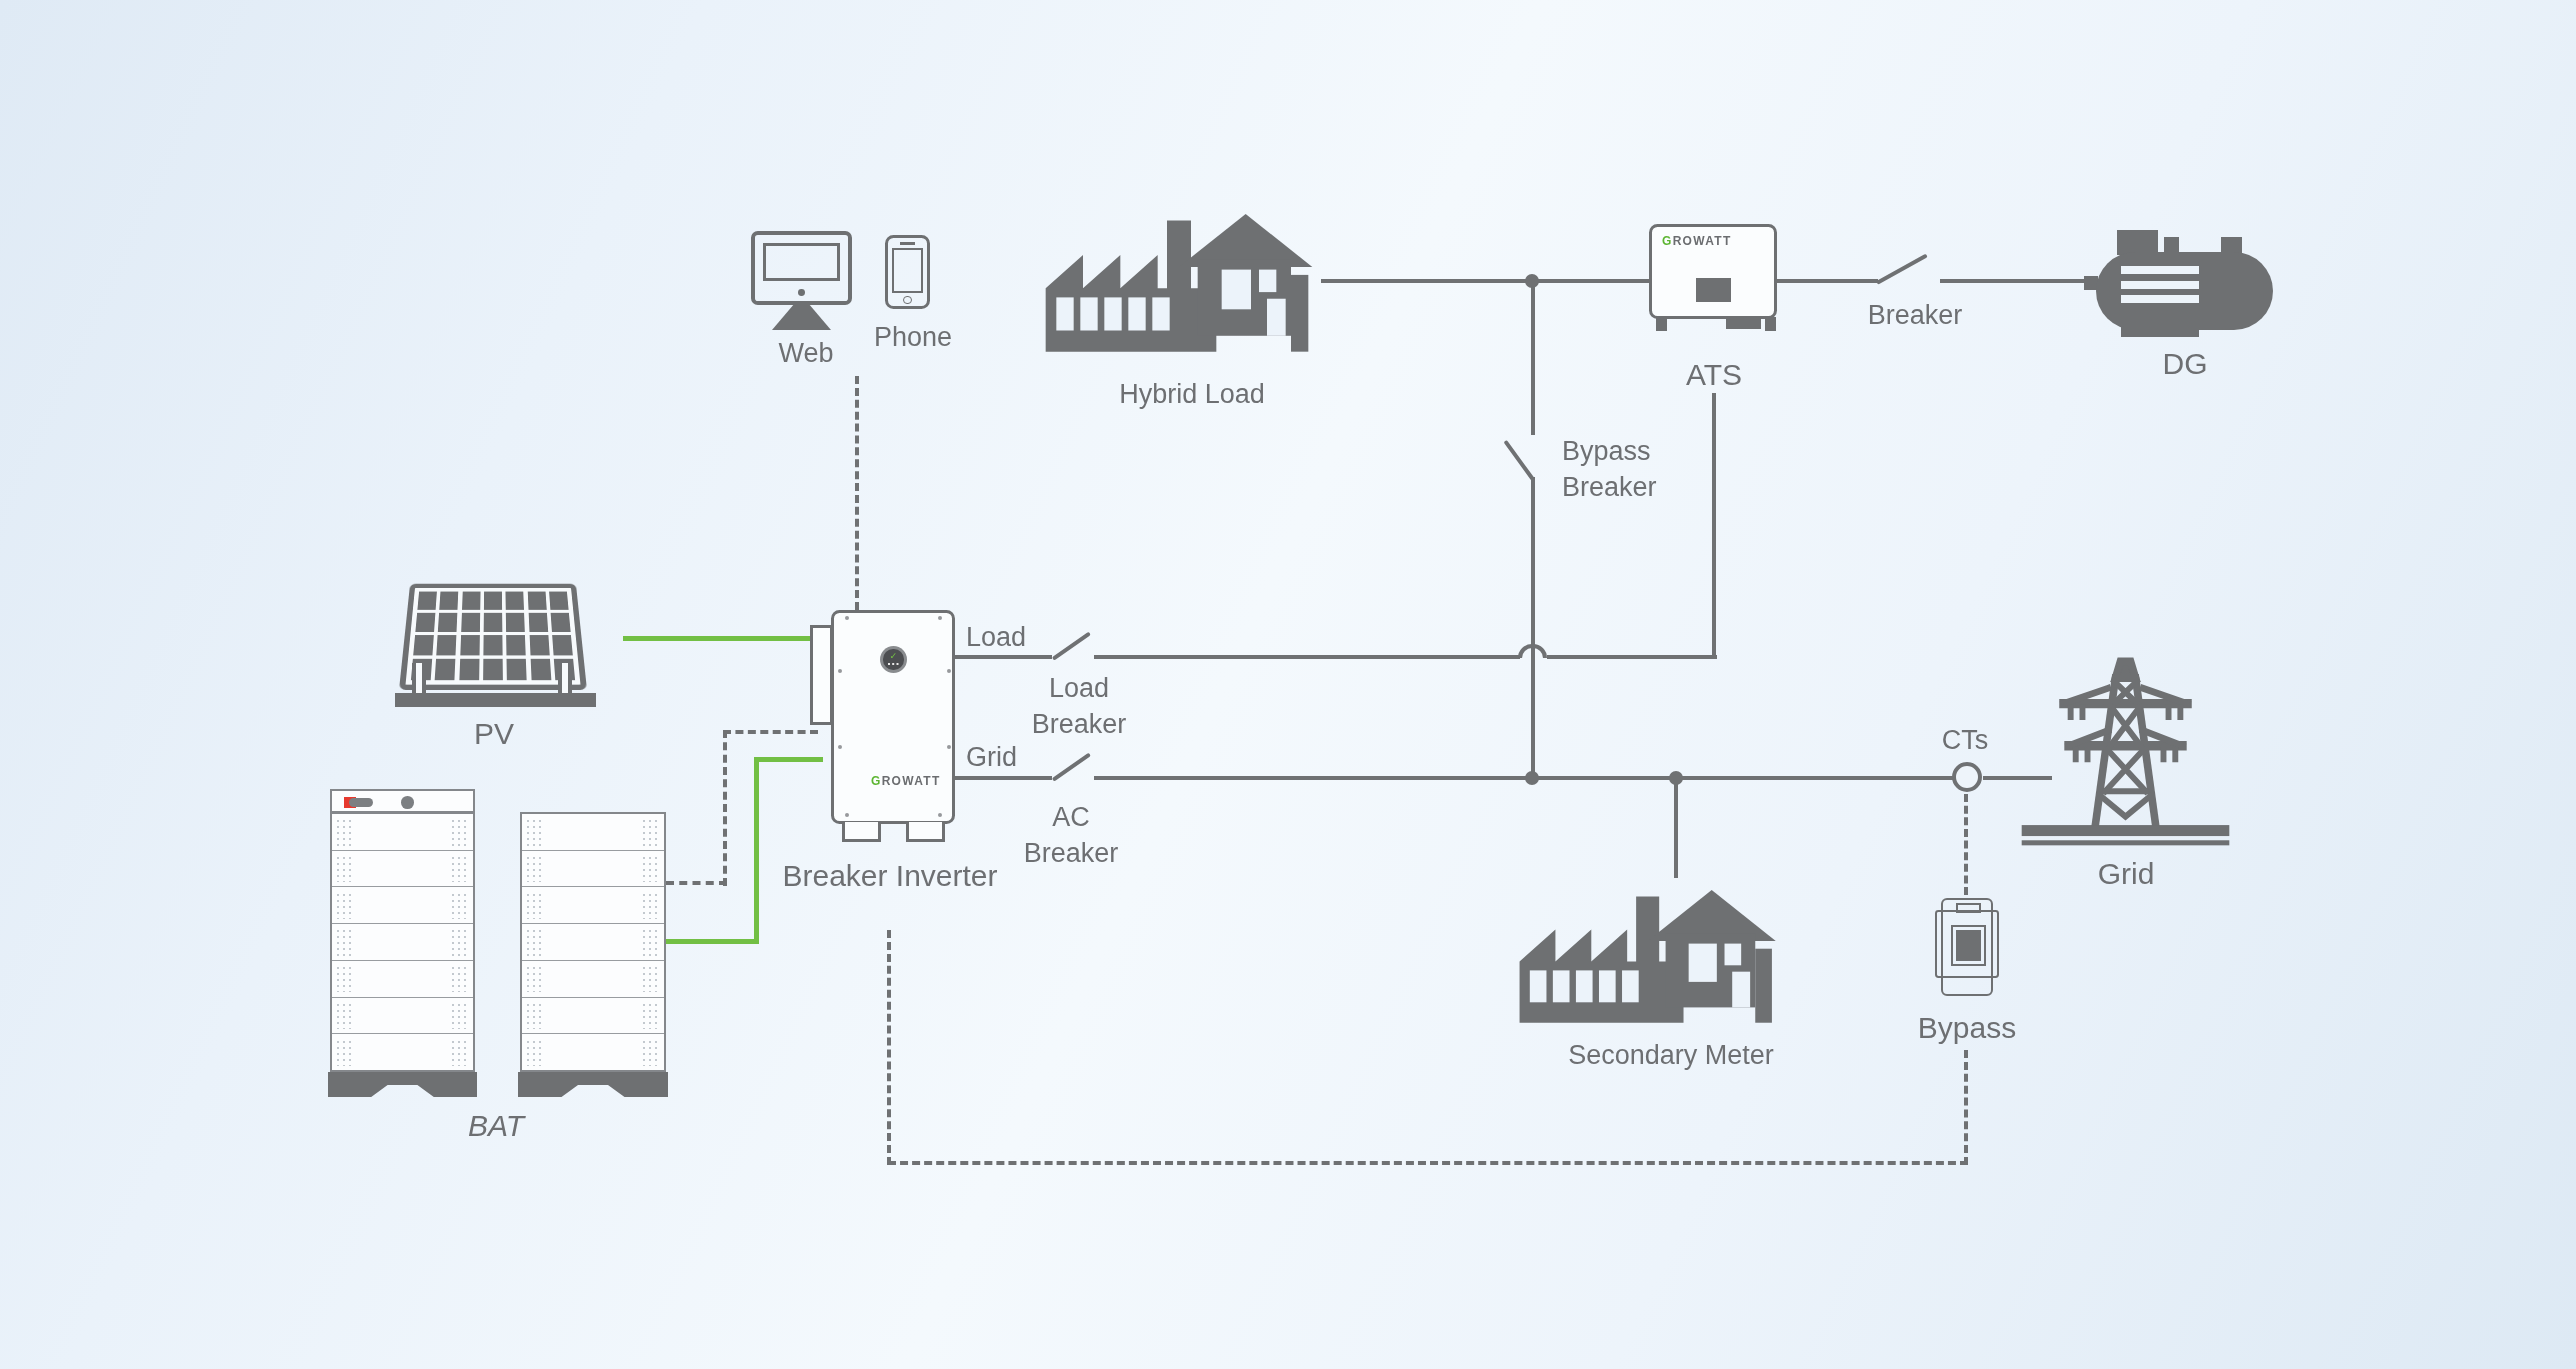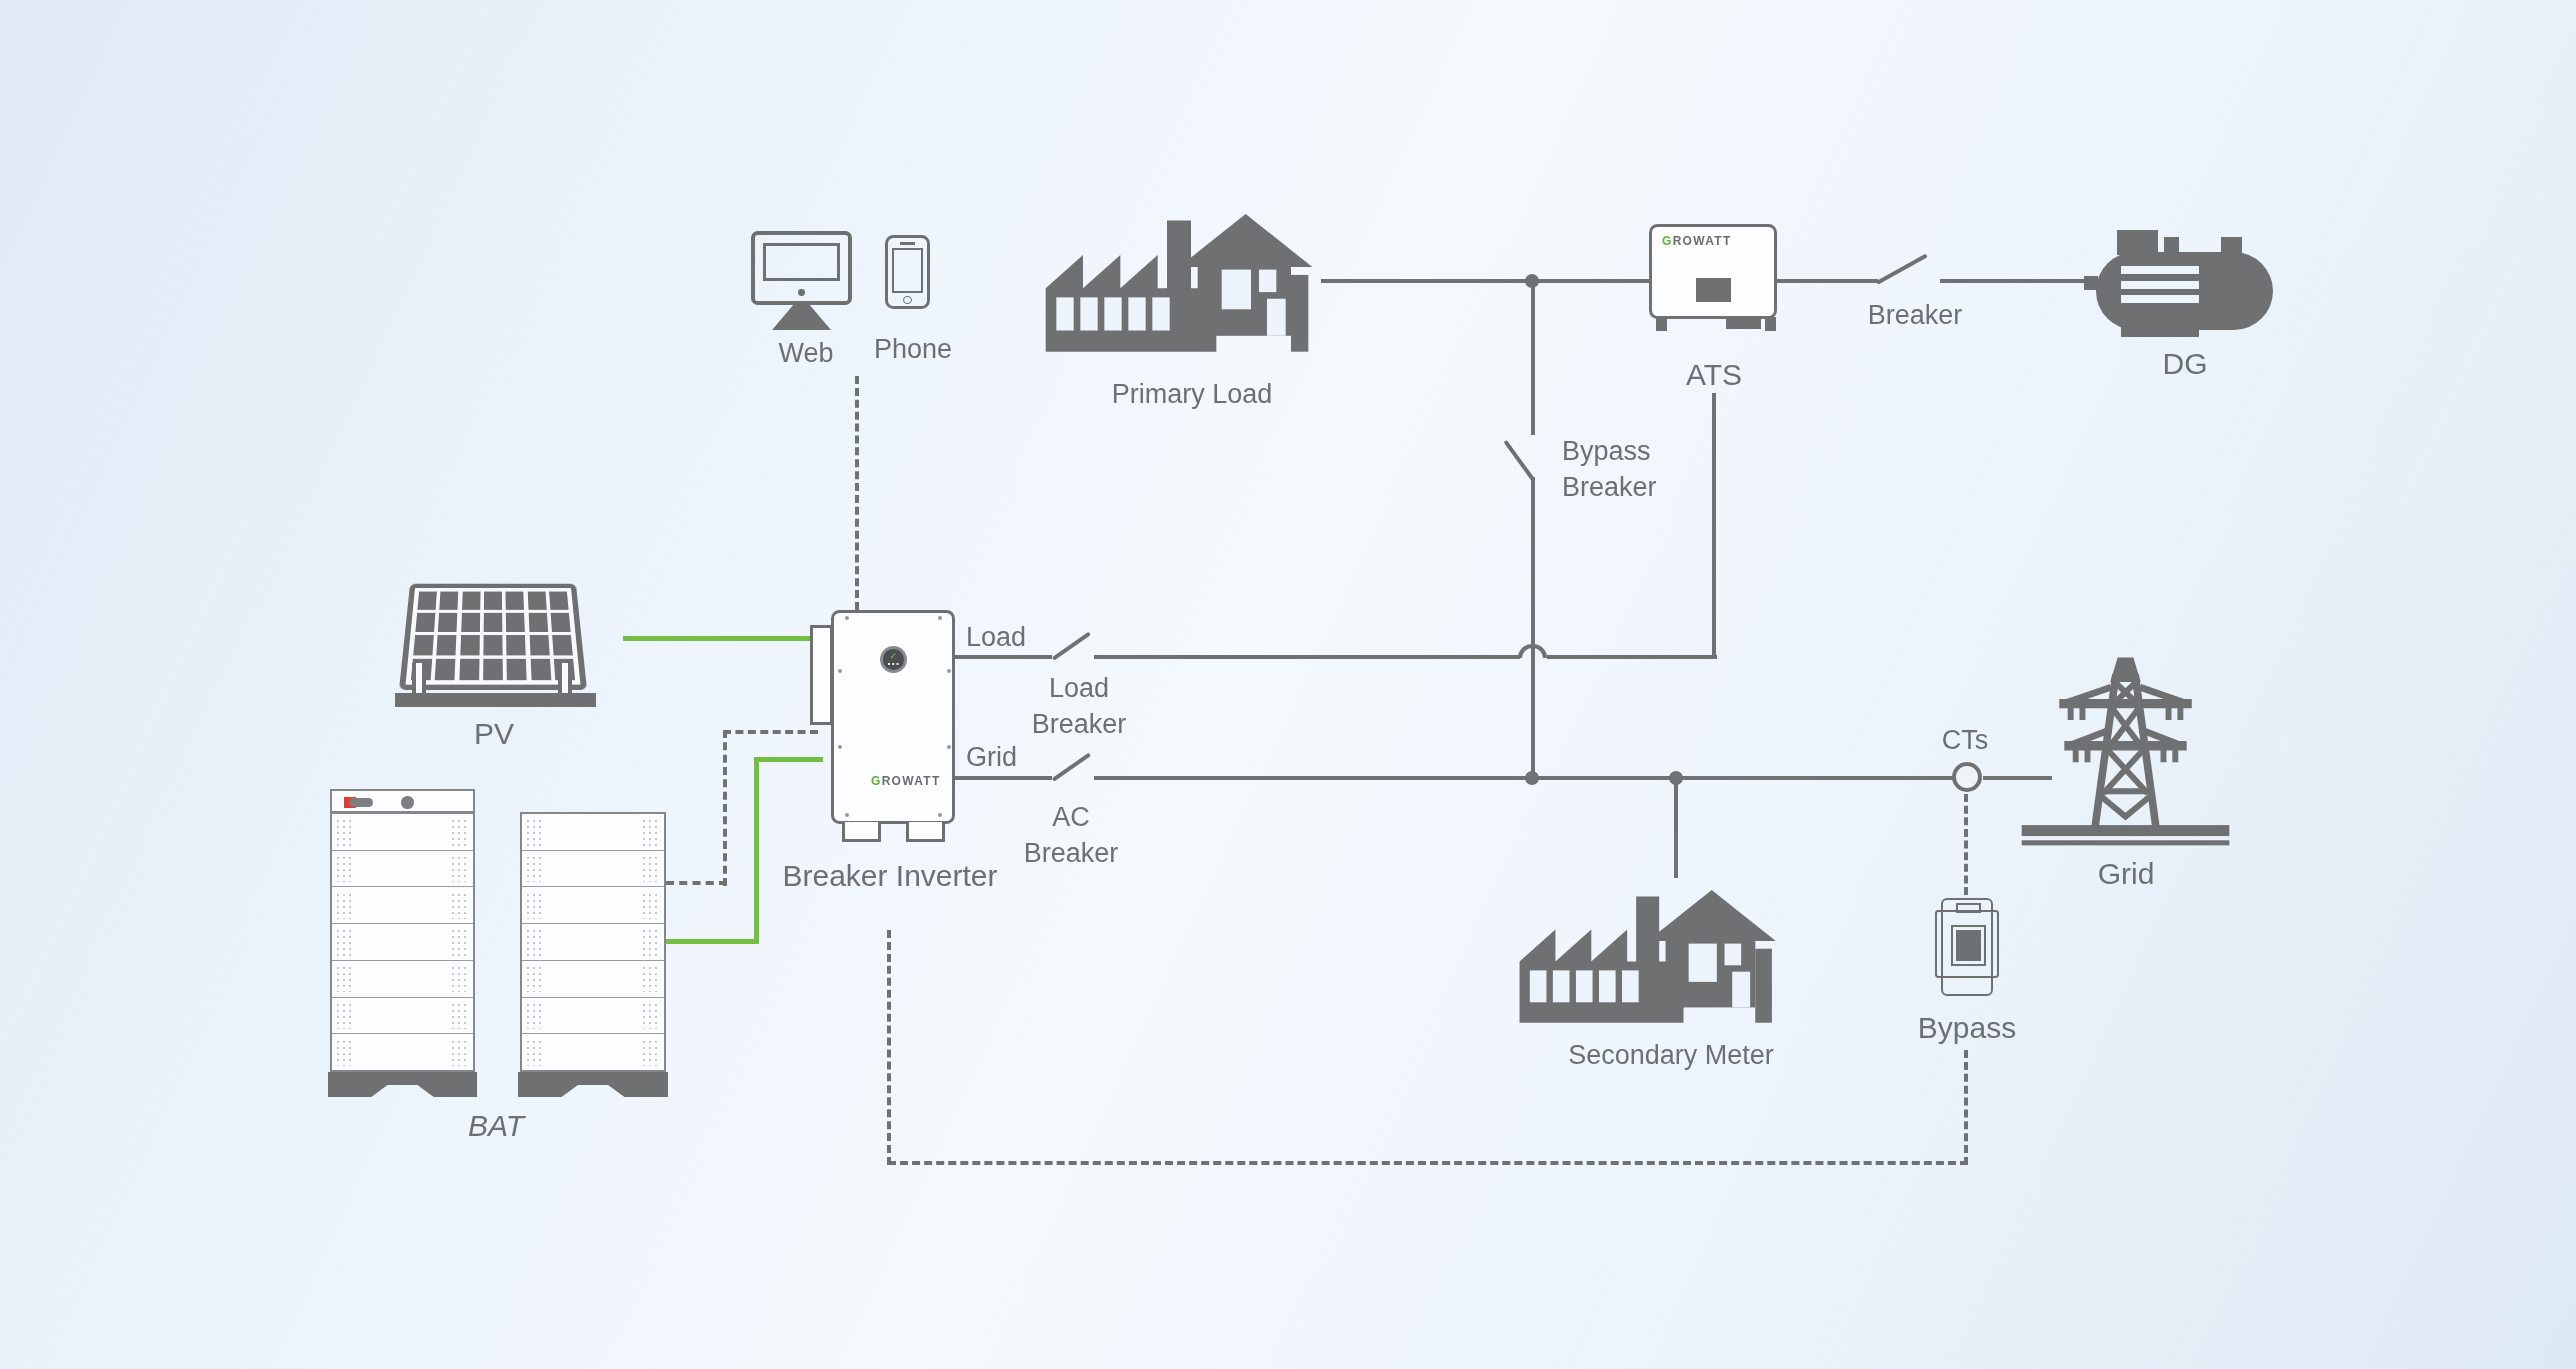--- a/index.html
+++ b/index.html
@@ -144,26 +144,26 @@
     <div class="mon-scr"></div>
     <div class="mon-dot"></div>
   </div>
   <div class="mon-stand"></div>
   <div class="phone">
     <div class="ph-spk"></div>
     <div class="ph-scr"></div>
     <div class="ph-home"></div>
   </div>
   <div class="lbl ctr" style="left:806px;top:338px;">Web</div>
-  <div class="lbl ctr" style="left:913px;top:322px;margin-top:12px;">Phone</div>
+  <div class="lbl ctr" style="left:913px;top:322px;">Phone</div>
 
   <svg viewBox="0 0 210 105" preserveAspectRatio="none" style="left:1043px;top:214px;width:280px;height:139px;">
       <use href="#loadicon"></use>
     </svg>
-  <div class="lbl ctr" style="left:1192px;top:379px;">Primary Load</div>
+  <div class="lbl ctr" style="left:1192px;top:379px;">Hybrid Load</div>
 
   <div class="ats">
     <div class="logo" style="left:10px;top:6.8px;font-size:12px;">
       <span class="g">G</span><span>ROWATT</span>
     </div>
     <div class="ats-scr"></div>
   </div>
   <div class="foot" style="left:1656px;top:317px;width:11px;height:13.5px;"></div>
   <div class="foot" style="left:1726px;top:319px;width:35px;height:10px;"></div>
   <div class="foot" style="left:1765px;top:317px;width:11px;height:13.5px;"></div>

